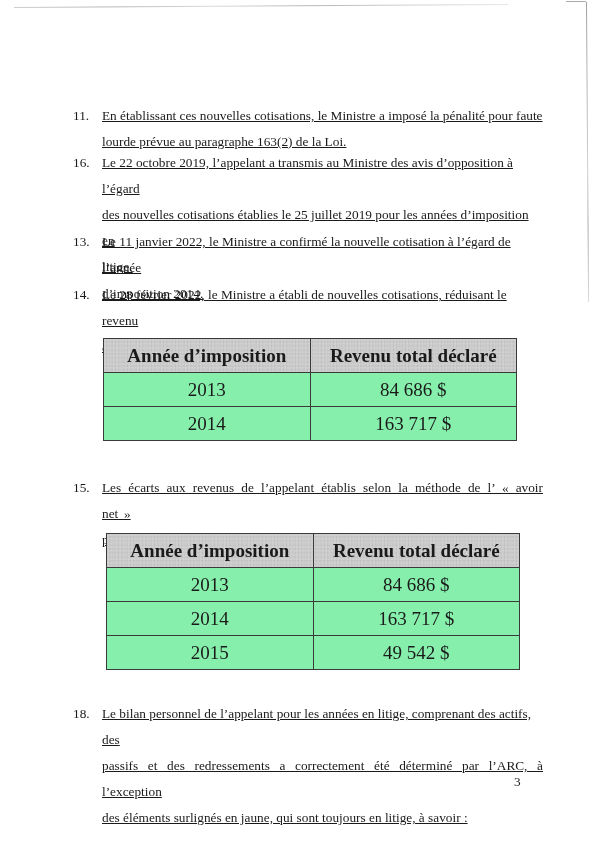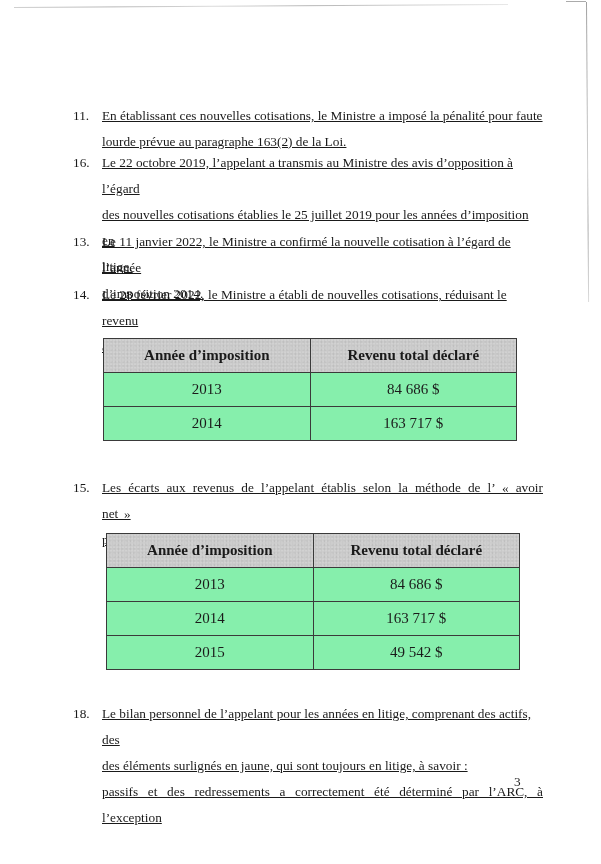--- a/index.html
+++ b/index.html
@@ -67,21 +67,21 @@
       text-decoration: underline;
     }
     .para .text.justify {
       text-align: justify;
       text-align-last: left;
     }
 
     table.tax {
       position: absolute;
       border-collapse: collapse;
-      font-size: 15px;
+      font-size: 19px;
     }
     table.tax th, table.tax td {
       border: 1.5px solid #3a3a3a;
       text-align: center;
       vertical-align: middle;
       padding: 0;
       height: 33px;
     }
     table.tax th {
       font-weight: bold;
@@ -195,19 +195,19 @@
       <tr>
         <td>2015</td>
         <td>49 542 $</td>
       </tr>
     </tbody>
   </table>
 
   <div class="para" style="top:701px;">
     <span class="num">18.</span>
     <span class="text">Le bilan personnel de l’appelant pour les années en litige, comprenant des actifs, des</span>
+    <span class="text justify" style="word-spacing:0.6px;">passifs et des redressements a correctement été déterminé par l’ARC, à l’exception</span>
     <span class="text">des éléments surlignés en jaune, qui sont toujours en litige, à savoir :</span>
-    <span class="text justify" style="word-spacing:0.6px;">passifs et des redressements a correctement été déterminé par l’ARC, à l’exception</span>
   </div>
 
   <div class="page-number">3</div>
 
 </div>
 
 </body></html>

